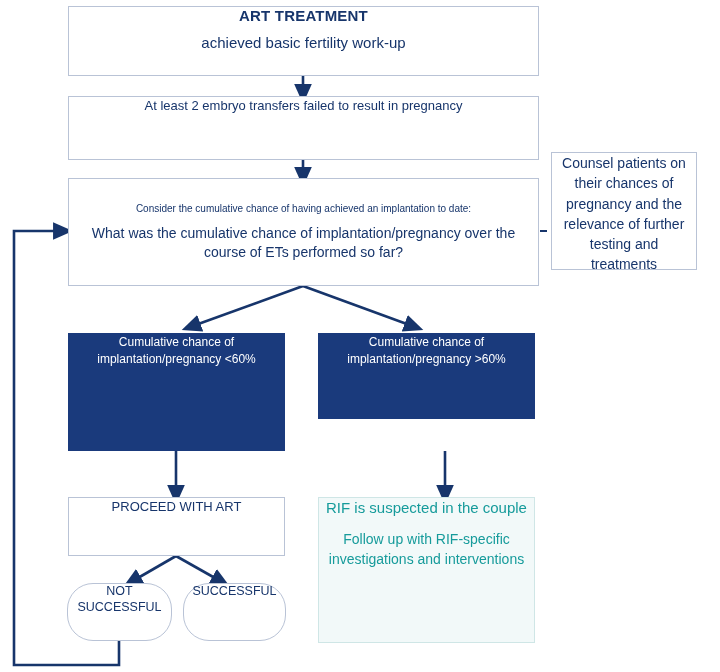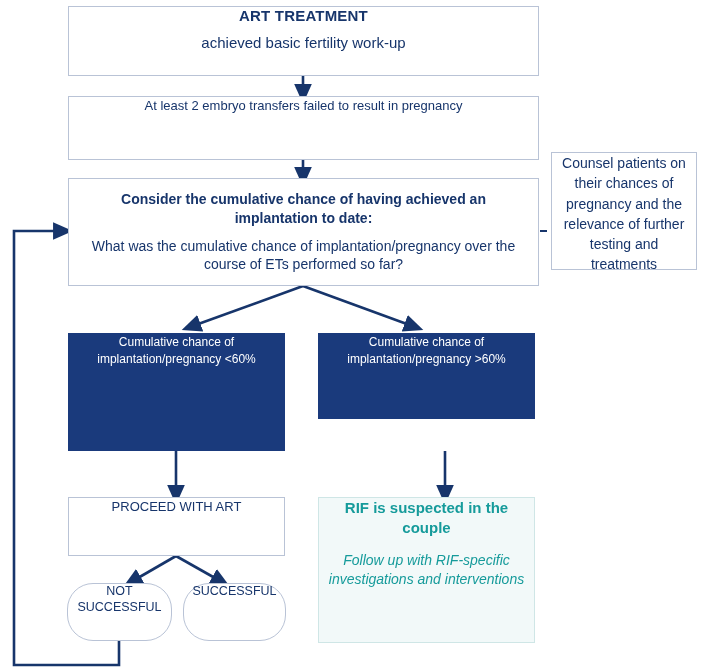--- a/index.html
+++ b/index.html
@@ -54,44 +54,43 @@
   }
   .sub-line {
     font-size: 15px;
     margin-top: 10px;
   }
   .body-line {
     font-size: 13px;
     line-height: 1.35;
   }
   .bold-head {
-    font-weight: bold;
-    font-size: 14px;
+    font-weight: normal;
+    font-size: 10px;
     line-height: 1.35;
     padding: 0 14px;
   }
   .q-line {
     font-size: 14px;
     line-height: 1.35;
     margin-top: 9px;
     padding: 0 12px;
   }
   .filled-text {
     font-size: 12px;
     line-height: 1.45;
   }
   .rif-title {
     color: #169b9b;
-    font-weight: bold;
+    font-weight: normal;
     font-size: 15px;
     line-height: 1.35;
   }
   .rif-sub {
     color: #169b9b;
-    font-style: italic;
     font-size: 14px;
     line-height: 1.4;
     margin-top: 12px;
   }
   .pill-text {
     font-size: 12.5px;
     line-height: 1.25;
   }
   .counsel-text {
     font-size: 14px;

